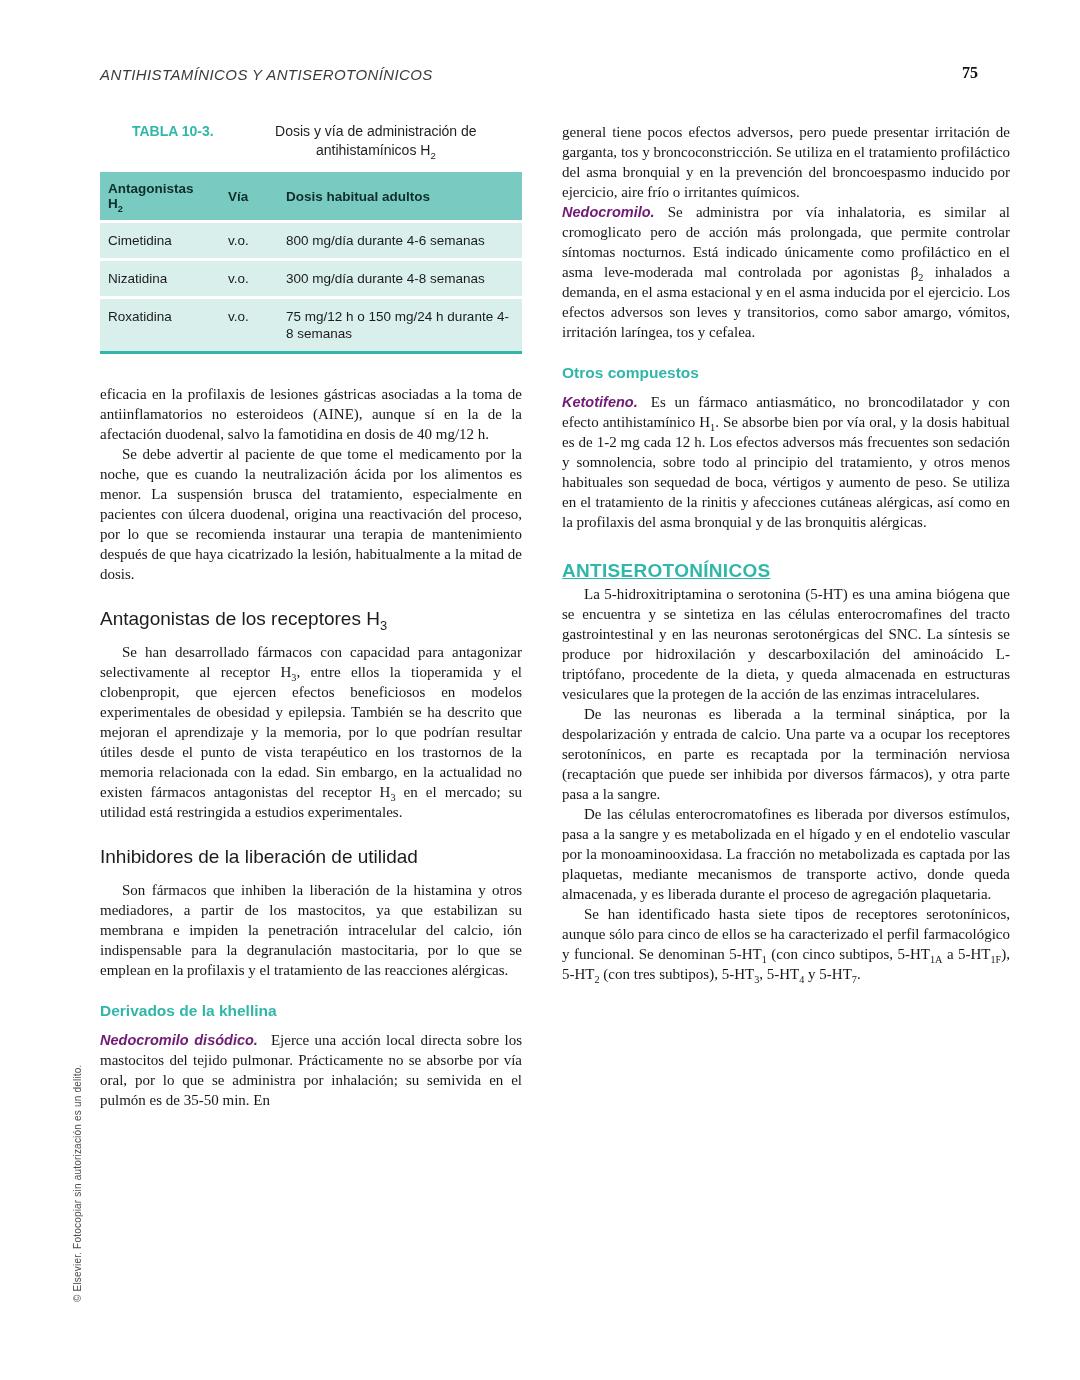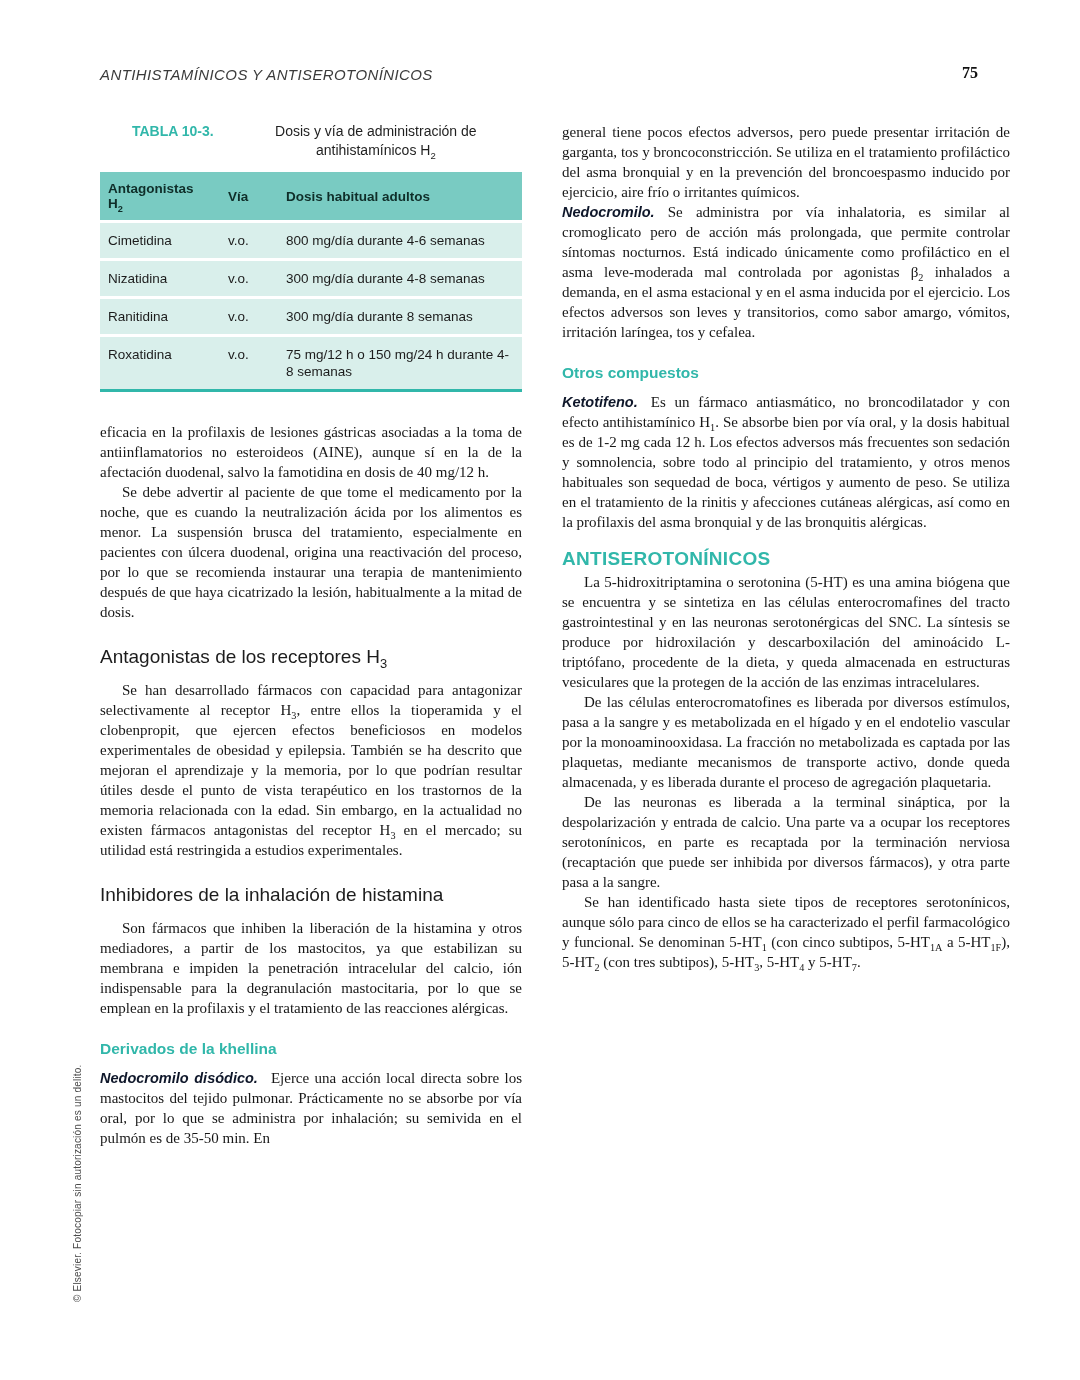--- a/index.html
+++ b/index.html
@@ -31,33 +31,33 @@
   .col{position:absolute;top:122px;}
   .col-left{left:100px;width:422px;}
   .col-right{left:562px;width:448px;}
   p.body{
     font-size:15px;line-height:20px;text-align:justify;
     color:#171717;
   }
   p.indent{text-indent:22px;}
   .lead{
     font:italic bold 14.5px "Liberation Sans",sans-serif;
-    color:#0f172a;margin-right:13px;
+    color:#701a75;margin-right:13px;
   }
   .section-heading{
     font:400 19px "Liberation Sans",sans-serif;
     color:#1c1c1c;margin:24px 0 12px;
   }
   .run-head{
     font:bold 15.5px "Liberation Sans",sans-serif;
     color:var(--accent);margin:22px 0 10px;
   }
   .caps-heading{
     font:bold 19px "Liberation Sans",sans-serif;
-    color:var(--accent);margin:16px 0 2px;letter-spacing:.3px;
+    color:var(--accent);margin:28px 0 2px;letter-spacing:.3px;text-decoration:underline;
   }
   .intro-heading{
     font:400 19px "Liberation Sans",sans-serif;
     color:#1c1c1c;margin:20px 0 12px;
   }
   
   .table-block{margin-bottom:30px;}
   .table-caption{
     display:flex;gap:22px;padding:0 6px 12px 32px;
     font-family:"Liberation Sans",sans-serif;
@@ -128,40 +128,35 @@
           <td>Cimetidina</td>
           <td>v.o.</td>
           <td>800 mg/día durante 4-6 semanas</td>
         </tr>
         <tr>
           <td>Nizatidina</td>
           <td>v.o.</td>
           <td>300 mg/día durante 4-8 semanas</td>
         </tr>
         <tr>
-          <td>Ranitidina</td>
-          <td>v.o.</td>
-          <td>300 mg/día durante 8 semanas</td>
-        </tr>
-        <tr>
           <td>Roxatidina</td>
           <td>v.o.</td>
           <td>75 mg/12 h o 150 mg/24 h durante 4-8 semanas</td>
         </tr>
       </tbody>
     </table>
   </section>
 
   <p class="body">eficacia en la profilaxis de lesiones gástricas asociadas a la toma de antiinflamatorios no esteroideos (AINE), aunque sí en la de la afectación duodenal, salvo la famotidina en dosis de 40 mg/12 h.</p>
   <p class="body indent">Se debe advertir al paciente de que tome el medicamento por la noche, que es cuando la neutralización ácida por los alimentos es menor. La suspensión brusca del tratamiento, especialmente en pacientes con úlcera duodenal, origina una reactivación del proceso, por lo que se recomienda instaurar una terapia de mantenimiento después de que haya cicatrizado la lesión, habitualmente a la mitad de dosis.</p>
 
   <h2 class="section-heading">Antagonistas de los receptores H<sub>3</sub></h2>
   <p class="body indent">Se han desarrollado fármacos con capacidad para antagonizar selectivamente al receptor H<sub>3</sub>, entre ellos la tioperamida y el clobenpropit, que ejercen efectos beneficiosos en modelos experimentales de obesidad y epilepsia. También se ha descrito que mejoran el aprendizaje y la memoria, por lo que podrían resultar útiles desde el punto de vista terapéutico en los trastornos de la memoria relacionada con la edad. Sin embargo, en la actualidad no existen fármacos antagonistas del receptor H<sub>3</sub> en el mercado; su utilidad está restringida a estudios experimentales.</p>
 
-  <h2 class="section-heading">Inhibidores de la inhalación de histamina</h2>
+  <h2 class="section-heading">Inhibidores de la liberación de utilidad</h2>
   <p class="body indent">Son fármacos que inhiben la liberación de la histamina y otros mediadores, a partir de los mastocitos, ya que estabilizan su membrana e impiden la penetración intracelular del calcio, ión indispensable para la degranulación mastocitaria, por lo que se emplean en la profilaxis y el tratamiento de las reacciones alérgicas.</p>
 
   <h3 class="run-head">Derivados de la khellina</h3>
   <p class="body">
     <span class="lead">Nedocromilo disódico.</span><span>Ejerce una acción local directa sobre los mastocitos del tejido pulmonar. Prácticamente no se absorbe por vía oral, por lo que se administra por inhalación; su semivida en el pulmón es de 35-50 min. En</span>
   </p>
 
 </div>
 
 <div class="col col-right">
@@ -174,19 +169,19 @@
 
   <h3 class="run-head">Otros compuestos</h3>
 
   <p class="body">
     <span class="lead">Ketotifeno.</span><span>Es un fármaco antiasmático, no broncodilatador y con efecto antihistamínico H<sub>1</sub>. Se absorbe bien por vía oral, y la dosis habitual es de 1-2 mg cada 12 h. Los efectos adversos más frecuentes son sedación y somnolencia, sobre todo al principio del tratamiento, y otros menos habituales son sequedad de boca, vértigos y aumento de peso. Se utiliza en el tratamiento de la rinitis y afecciones cutáneas alérgicas, así como en la profilaxis del asma bronquial y de las bronquitis alérgicas.</span>
   </p>
 
   <h2 class="caps-heading">ANTISEROTONÍNICOS</h2>
 
   <p class="body indent">La 5-hidroxitriptamina o serotonina (5-HT) es una amina biógena que se encuentra y se sintetiza en las células enterocromafines del tracto gastrointestinal y en las neuronas serotonérgicas del SNC. La síntesis se produce por hidroxilación y descarboxilación del aminoácido L-triptófano, procedente de la dieta, y queda almacenada en estructuras vesiculares que la protegen de la acción de las enzimas intracelulares.</p>
+  <p class="body indent">De las neuronas es liberada a la terminal sináptica, por la despolarización y entrada de calcio. Una parte va a ocupar los receptores serotonínicos, en parte es recaptada por la terminación nerviosa (recaptación que puede ser inhibida por diversos fármacos), y otra parte pasa a la sangre.</p>
   <p class="body indent">De las células enterocromatofines es liberada por diversos estímulos, pasa a la sangre y es metabolizada en el hígado y en el endotelio vascular por la monoaminooxidasa. La fracción no metabolizada es captada por las plaquetas, mediante mecanismos de transporte activo, donde queda almacenada, y es liberada durante el proceso de agregación plaquetaria.</p>
-  <p class="body indent">De las neuronas es liberada a la terminal sináptica, por la despolarización y entrada de calcio. Una parte va a ocupar los receptores serotonínicos, en parte es recaptada por la terminación nerviosa (recaptación que puede ser inhibida por diversos fármacos), y otra parte pasa a la sangre.</p>
   <p class="body indent">Se han identificado hasta siete tipos de receptores serotonínicos, aunque sólo para cinco de ellos se ha caracterizado el perfil farmacológico y funcional. Se denominan 5-HT<sub>1</sub> (con cinco subtipos, 5-HT<sub>1A</sub> a 5-HT<sub>1F</sub>), 5-HT<sub>2</sub> (con tres subtipos), 5-HT<sub>3</sub>, 5-HT<sub>4</sub> y 5-HT<sub>7</sub>.</p>
 
 </div>
 
 <div class="copyright">© Elsevier. Fotocopiar sin autorización es un delito.</div>
 
 </body></html>

